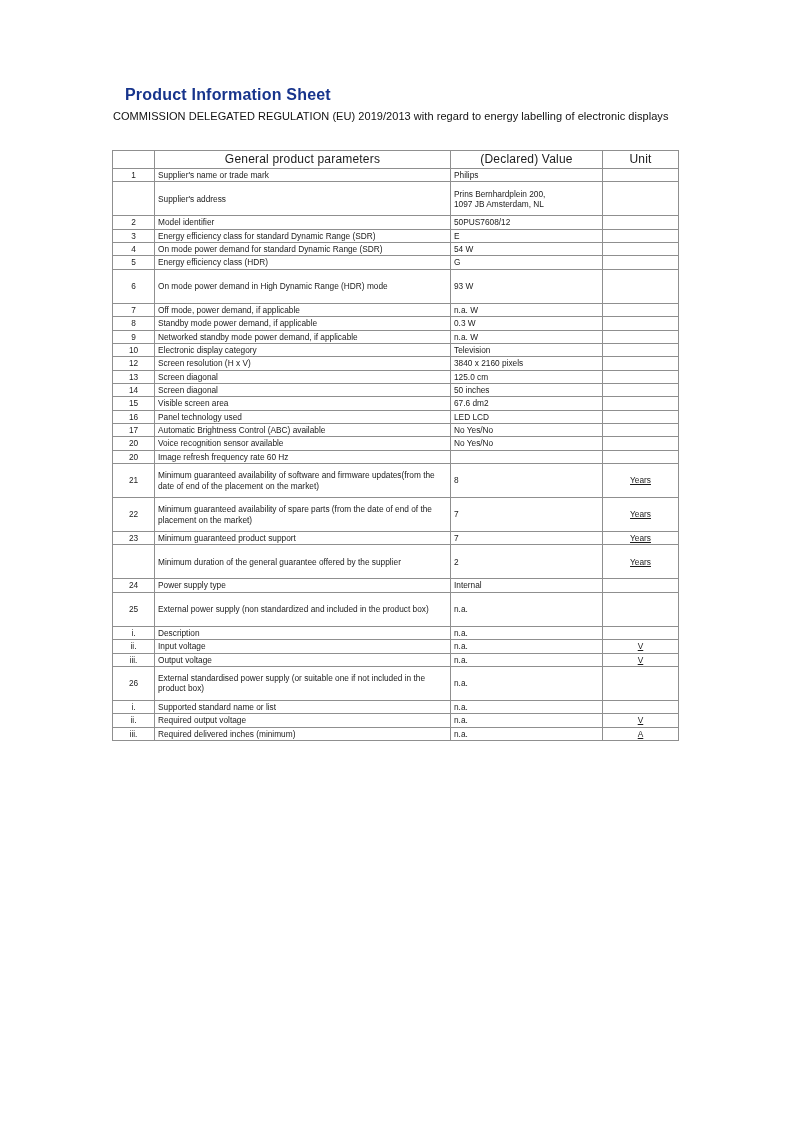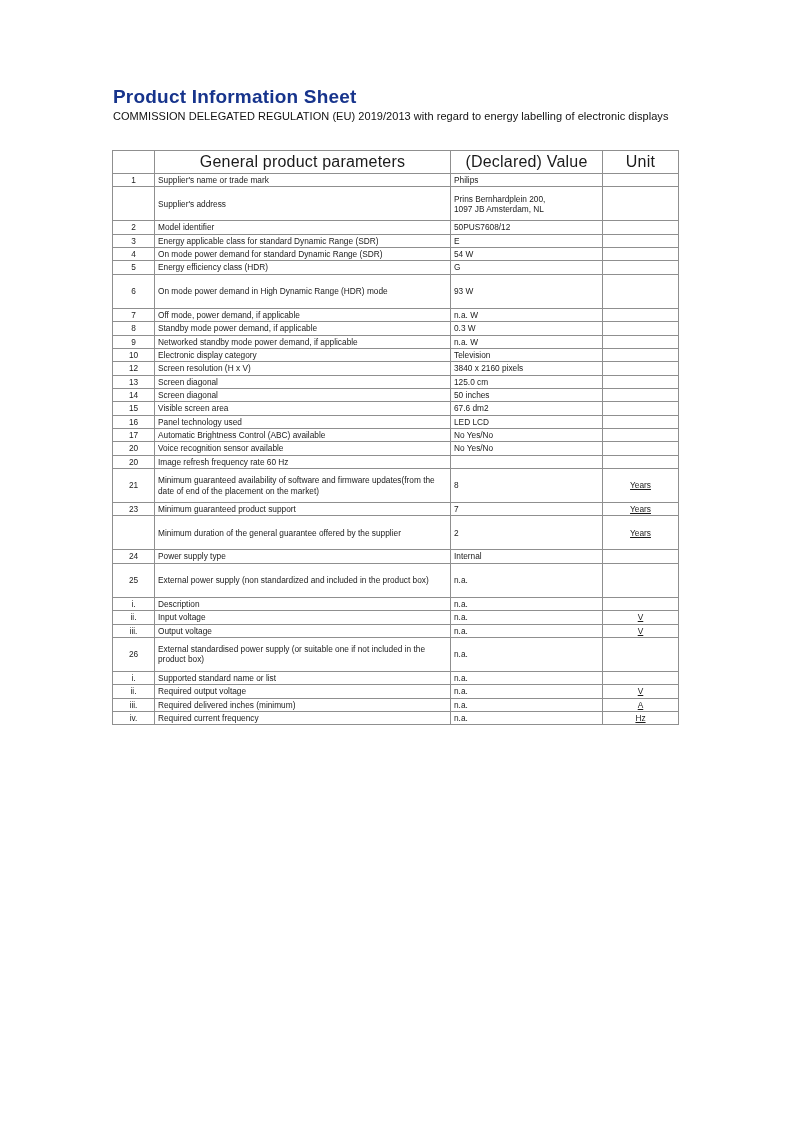--- a/index.html
+++ b/index.html
@@ -17,23 +17,23 @@
   }
   .page {
     position: absolute;
     left: 0; top: 0;
     width: 802px;
     height: 1134px;
     background: #fff;
   }
   .title {
     position: absolute;
-    left: 113px;
+    left: 125px;
     top: 86px;
-    font-size: 19px;
+    font-size: 16px;
     font-weight: bold;
     color: #17348c;
     letter-spacing: 0.2px;
     text-align: right;
   }
   .subtitle {
     position: absolute;
     left: 113px;
     top: 110px;
     font-size: 11px;
@@ -58,21 +58,21 @@
     font-weight: normal;
     line-height: 1.25;
   }
   .col-idx { width: 42px; text-align: center; }
   .col-param { width: 296px; text-align: left; }
   .col-value { width: 152px; text-align: left; }
   .col-unit  { width: 76px; text-align: center; text-decoration: underline; }
 
   thead td {
     text-align: center;
-    font-size: 16px;
+    font-size: 12px;
     letter-spacing: 0.2px;
     padding-top: 2px;
     padding-bottom: 2px;
   }
   thead td.hdr-left { text-align: center; }
   .val-left { text-align: left; padding-left: 5px; }
   .tall { height: 34px; }
   .footer-mark {
     position: absolute;
     left: 392px;
@@ -118,21 +118,21 @@
           <td class="col-unit"></td>
         </tr>
         <tr>
           <td class="col-idx">2</td>
           <td class="col-param">Model identifier</td>
           <td class="col-value val-left">50PUS7608/12</td>
           <td class="col-unit"></td>
         </tr>
         <tr>
           <td class="col-idx">3</td>
-          <td class="col-param">Energy applicable class for standard Dynamic Range (SDR)</td>
+          <td class="col-param">Energy efficiency class for standard Dynamic Range (SDR)</td>
           <td class="col-value val-left">E</td>
           <td class="col-unit"></td>
         </tr>
         <tr>
           <td class="col-idx">4</td>
           <td class="col-param">On mode power demand for standard Dynamic Range (SDR)</td>
           <td class="col-value">54 W</td>
           <td class="col-unit"></td>
         </tr>
         <tr>
@@ -218,20 +218,26 @@
           <td class="col-param">Image refresh frequency rate 60 Hz</td>
           <td class="col-value"></td>
           <td class="col-unit"></td>
         </tr>
         <tr class="tall">
           <td class="col-idx">21</td>
           <td class="col-param">Minimum guaranteed availability of software and firmware updates(from the date of end of the placement on the market)</td>
           <td class="col-value">8</td>
           <td class="col-unit">Years</td>
         </tr>
+        <tr class="tall">
+          <td class="col-idx">22</td>
+          <td class="col-param">Minimum guaranteed availability of spare parts (from the date of end of the placement on the market)</td>
+          <td class="col-value">7</td>
+          <td class="col-unit">Years</td>
+        </tr>
         <tr>
           <td class="col-idx">23</td>
           <td class="col-param">Minimum guaranteed product support</td>
           <td class="col-value">7</td>
           <td class="col-unit">Years</td>
         </tr>
         <tr class="tall">
           <td class="col-idx"></td>
           <td class="col-param">Minimum duration of the general guarantee offered by the supplier</td>
           <td class="col-value">2</td>
@@ -284,23 +290,17 @@
           <td class="col-param">Required output voltage</td>
           <td class="col-value">n.a.</td>
           <td class="col-unit">V</td>
         </tr>
         <tr>
           <td class="col-idx">iii.</td>
           <td class="col-param">Required delivered inches (minimum)</td>
           <td class="col-value">n.a.</td>
           <td class="col-unit">A</td>
         </tr>
-        <tr>
-          <td class="col-idx">iv.</td>
-          <td class="col-param">  Required current frequency</td>
-          <td class="col-value">n.a.</td>
-          <td class="col-unit">Hz</td>
-        </tr>
       </tbody>
   </table>
 
   <div class="footer-mark"></div>
 </div>
 
 </body></html>

